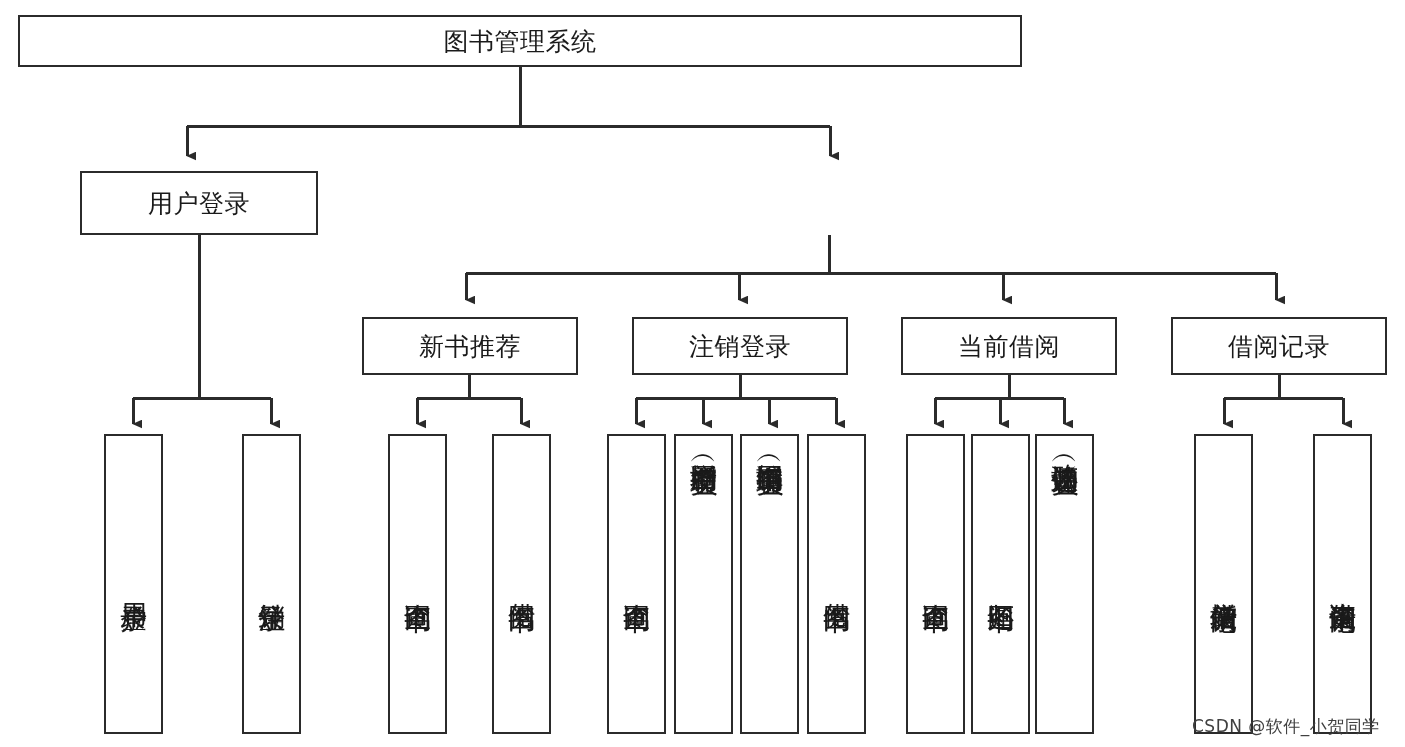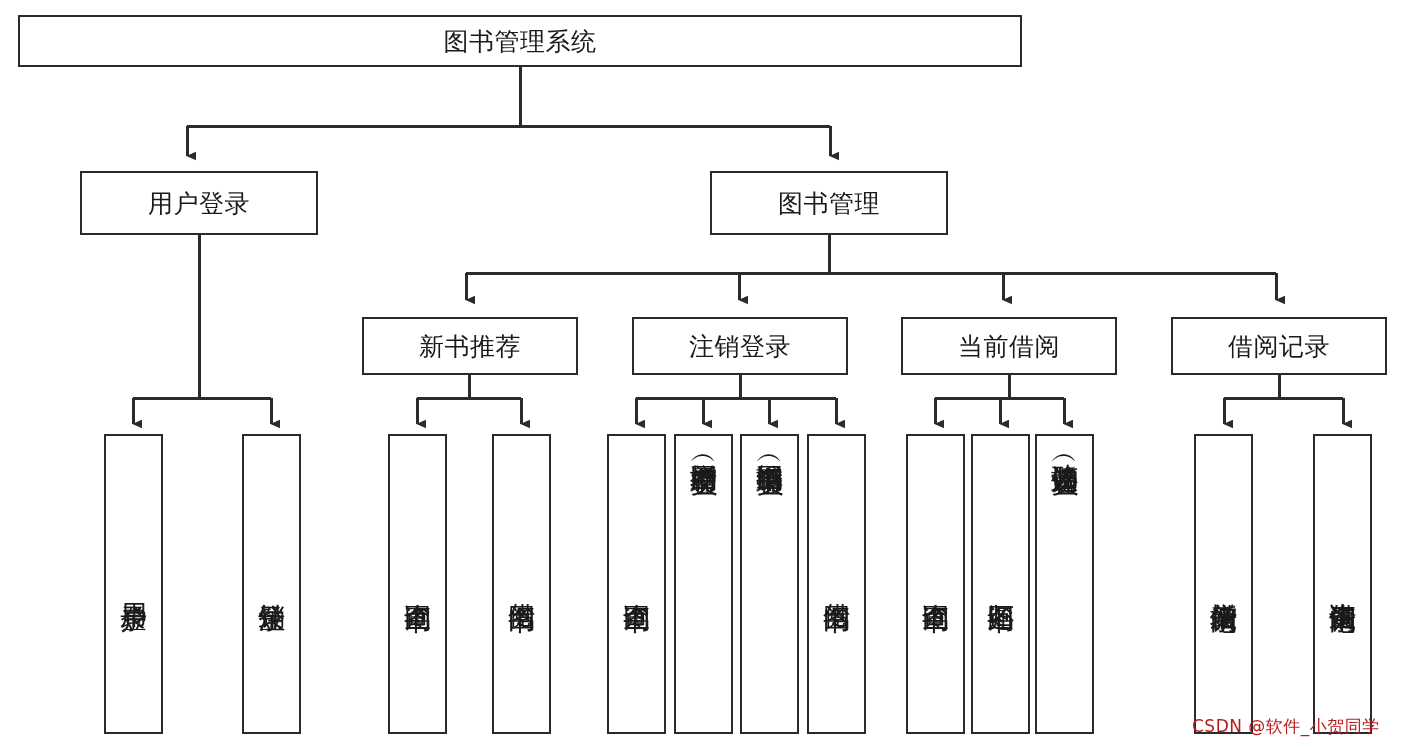--- a/index.html
+++ b/index.html
@@ -60,21 +60,21 @@
     line-height: 1.06;
     letter-spacing: 1px;
   }
   .node-vertical.center-text {
     align-items: center;
     padding-top: 0;
   }
   .watermark {
     position: absolute;
     font-size: 17px;
-    color: #b91c1c;
+    color: #404040;
     white-space: pre;
     letter-spacing: 0.5px;
     pointer-events: none;
   }
 </style>
 </head>
 <body>
 
 <div id="diagram-root">
 
@@ -129,23 +129,20 @@
     </g>
   </svg>
 
   <div class="node-box node-horizontal node-root" style="left:18px; top:15px; width:1004px; height:52px;">
     <span class="node-label">图书管理系统</span>
   </div>
 
   <div class="node-box node-horizontal" style="left:80px; top:171px; width:238px; height:64px;">
     <span class="node-label">用户登录</span>
   </div>
-  <div class="node-box node-horizontal" style="left:710px; top:171px; width:238px; height:64px;">
-    <span class="node-label">图书管理</span>
-  </div>
 
   <div class="node-box node-horizontal" style="left:362px; top:317px; width:216px; height:58px;align-items:center;">
     <span class="node-label">新书推荐</span>
   </div>
   <div class="node-box node-horizontal" style="left:632px; top:317px; width:216px; height:58px;">
     <span class="node-label">注销登录</span>
   </div>
   <div class="node-box node-horizontal" style="left:1171px; top:317px; width:216px; height:58px;">
     <span class="node-label">借阅记录</span>
   </div>

